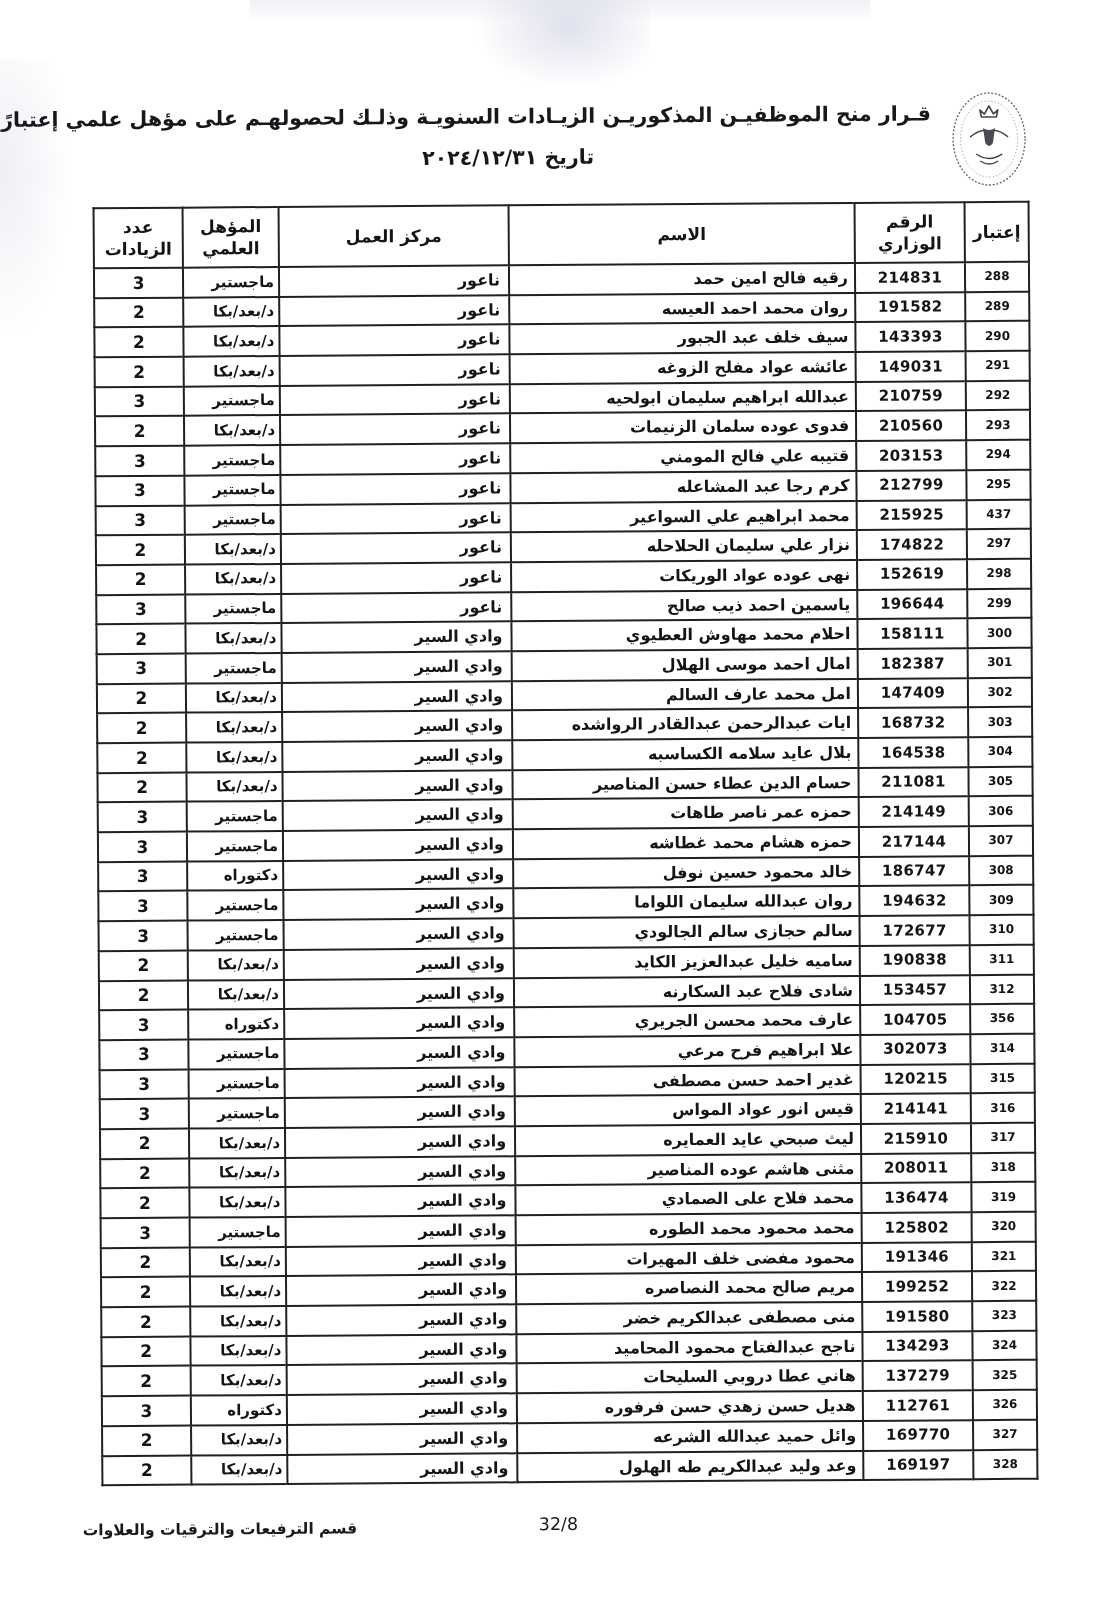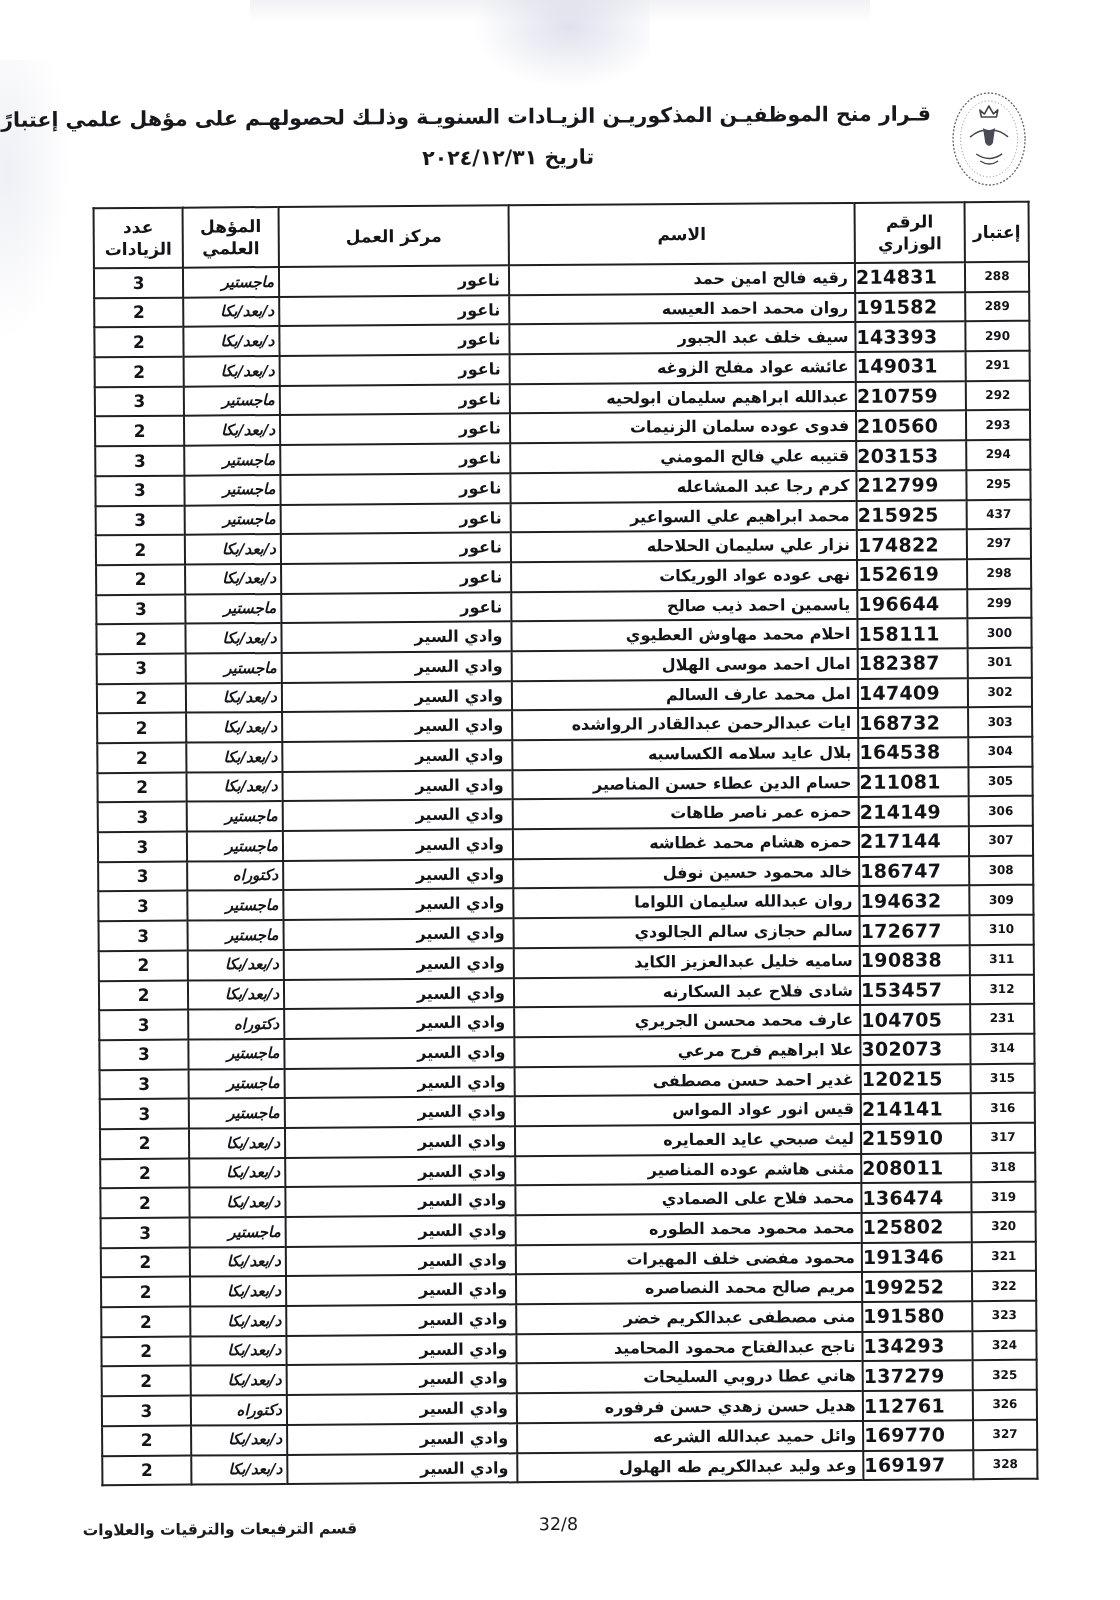--- a/index.html
+++ b/index.html
@@ -49,24 +49,24 @@
     color: #141418;
     overflow: hidden;
     padding: 0;
   }
   .doc-table th {
     height: 58px; font-size: 17px; line-height: 1.3;
     text-align: center; vertical-align: middle;
   }
   .doc-table td { height: 27.7px; font-size: 16px; line-height: 1.1; vertical-align: middle; }
   td.c0 { text-align: center; font-size: 12px; }
-  td.c1 { text-align: left; font-size: 19px; letter-spacing: 0.3px; }
+  td.c1 { text-align: center; font-size: 15px; letter-spacing: 0.3px; border-radius: 8px; }
   td.c2 { text-align: right; padding-right: 6px; }
   td.c3 { text-align: right; padding-right: 8px; }
-  td.c4 { text-align: right; padding-right: 4px; font-size: 15px; font-style: italic; }
+  td.c4 { text-align: right; padding-right: 4px; font-size: 15px; }
   td.c5 { text-align: center; font-size: 17px; }
 
   
   .footer { position: absolute; top: 1508px; left: 0; right: 0; height: 50px; }
   .footer-page { position: absolute; left: 532px; top: 6px; font-weight: 400; font-size: 17.5px; color: #1a1a1e; }
   .footer-dept { position: absolute; left: 76px; top: 10px; direction: rtl;
                  font-weight: 700; font-size: 15.5px; color: #1a1a1e; }
 </style>
 </head>
 <body>
@@ -309,21 +309,21 @@
           </tr>
           <tr>
             <td class="c0">312</td>
             <td class="c1">153457</td>
             <td class="c2">شادى فلاح عبد السكارنه</td>
             <td class="c3">وادي السير</td>
             <td class="c4">د/بعد/بكا</td>
             <td class="c5">2</td>
           </tr>
           <tr>
-            <td class="c0">231</td>
+            <td class="c0">356</td>
             <td class="c1">104705</td>
             <td class="c2">عارف محمد محسن الجريري</td>
             <td class="c3">وادي السير</td>
             <td class="c4">دكتوراه</td>
             <td class="c5">3</td>
           </tr>
           <tr>
             <td class="c0">314</td>
             <td class="c1">302073</td>
             <td class="c2">علا ابراهيم فرح مرعي</td>

